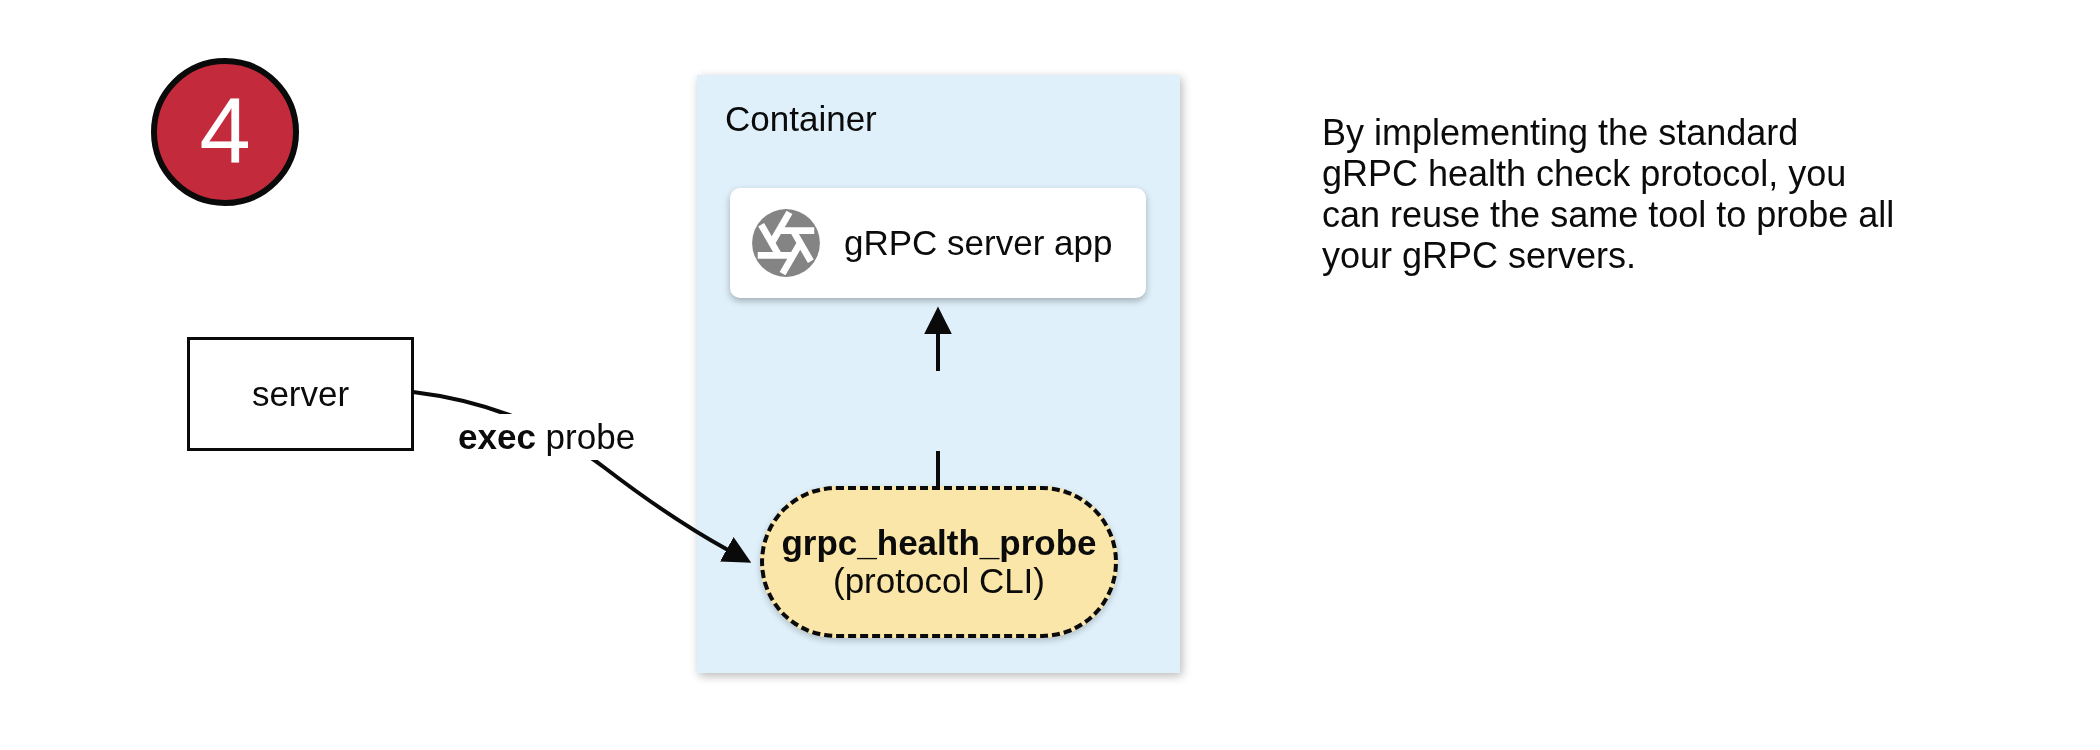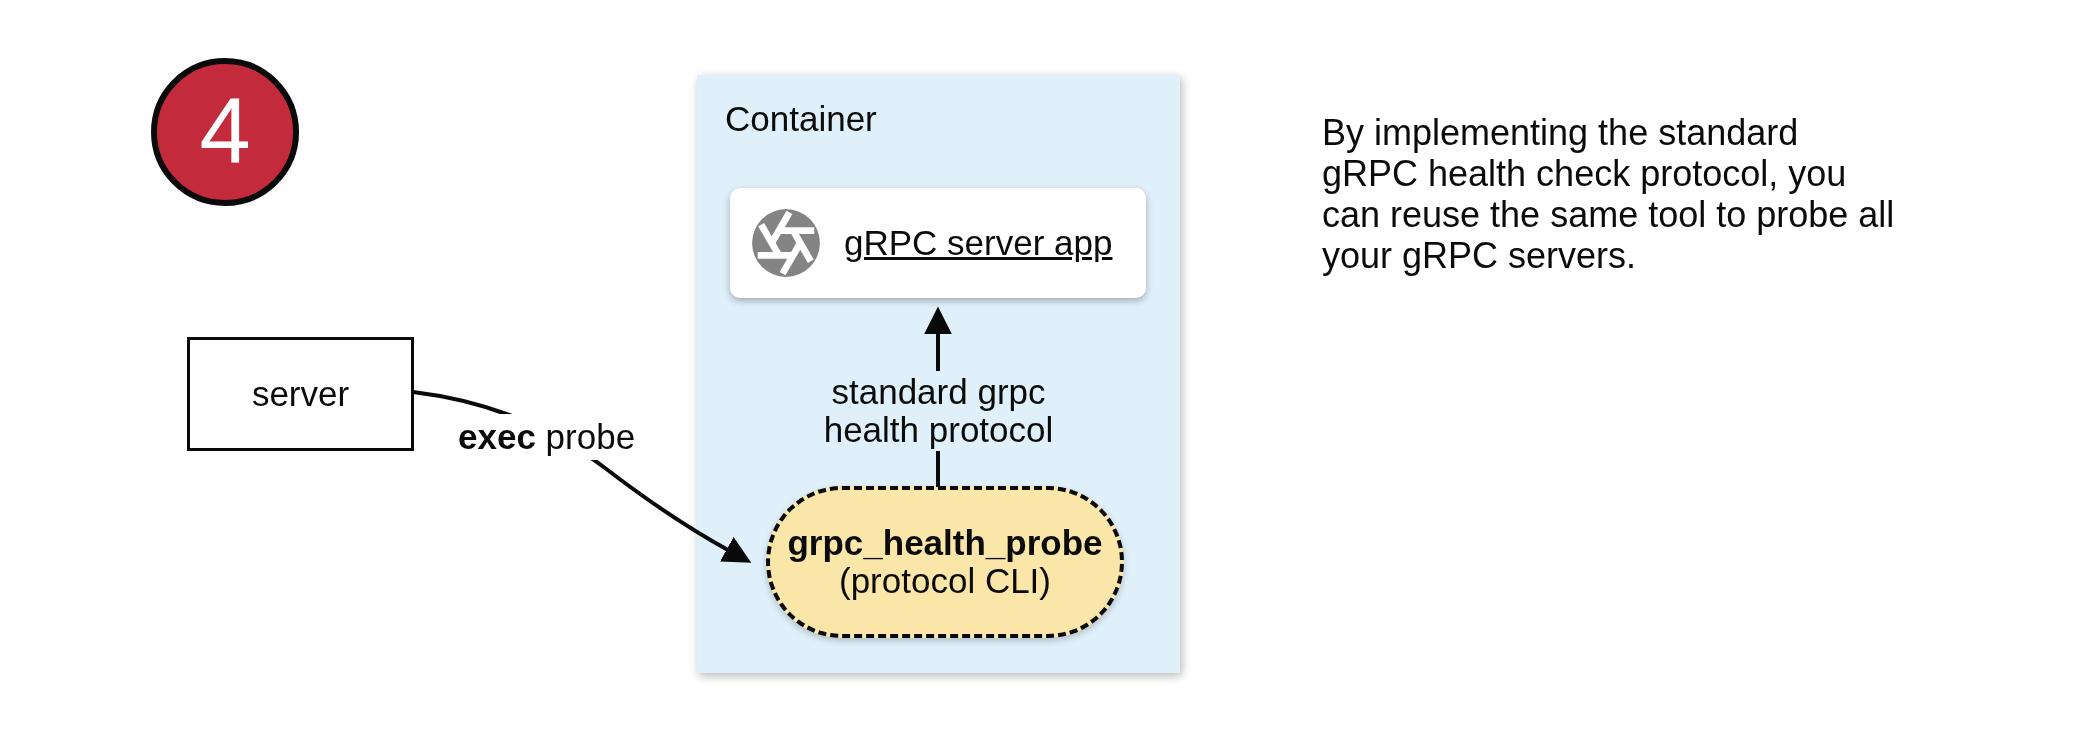--- a/index.html
+++ b/index.html
@@ -68,36 +68,35 @@
 
   .server-card {
     position: absolute; left: 33px; top: 113px;
     width: 416px; height: 110px;
     background: #ffffff;
     border-radius: 10px;
     box-shadow: 0 3px 7px rgba(0,0,0,0.28);
     display: flex; align-items: center;
     padding-left: 19px;
     box-sizing: border-box;
-    text-decoration: underline;
   }
   .server-card .label { font-size: 35px; margin-left: 21px; }
   .aperture { width: 74px; height: 74px; display: inline-block; }
 
   .protocol-label {
     position: absolute; left: 0; top: 298px;
     width: 100%;
     text-align: center;
     font-size: 35px;
     line-height: 38px;
     white-space: pre-line;
   }
 
   .pill {
-    position: absolute; left: 69px; top: 411px;
+    position: absolute; left: 63px; top: 411px;
     width: 358px; height: 152px;
     background: #fae6a8;
     border: 4px dashed #0a0a0a;
     border-radius: 80px;
     box-sizing: border-box;
     box-shadow: 0 3px 6px rgba(0,0,0,0.2);
     display: flex; flex-direction: column; align-items: center; justify-content: center;
   }
   .pill-title { font-size: 35px; font-weight: bold; line-height: 38px; }
   .pill-sub { font-size: 35px; line-height: 38px; }
@@ -137,22 +136,20 @@
             <line x1="7.38" y1="12" x2="13.12" y2="2.06"></line>
             <line x1="9.69" y1="16" x2="3.95" y2="6.06"></line>
             <line x1="14.31" y1="16" x2="2.83" y2="16"></line>
             <line x1="16.62" y1="12" x2="10.88" y2="21.94"></line>
           </g>
         </svg>
       </span>
       <span class="label">gRPC server app</span>
     </div>
 
-    <div class="protocol-label">standard grpc
-health protocol</div>
 
     <div class="pill">
       <div class="pill-title">grpc_health_probe</div>
       <div class="pill-sub">(protocol CLI)</div>
     </div>
   </div>
 
   <svg class="abs connectors" width="2100" height="750" viewBox="0 0 2100 750">
     <defs>
       <marker id="arrowhead" viewBox="0 0 10 10" refX="0.5" refY="5" markerWidth="7" markerHeight="7" orient="auto">

